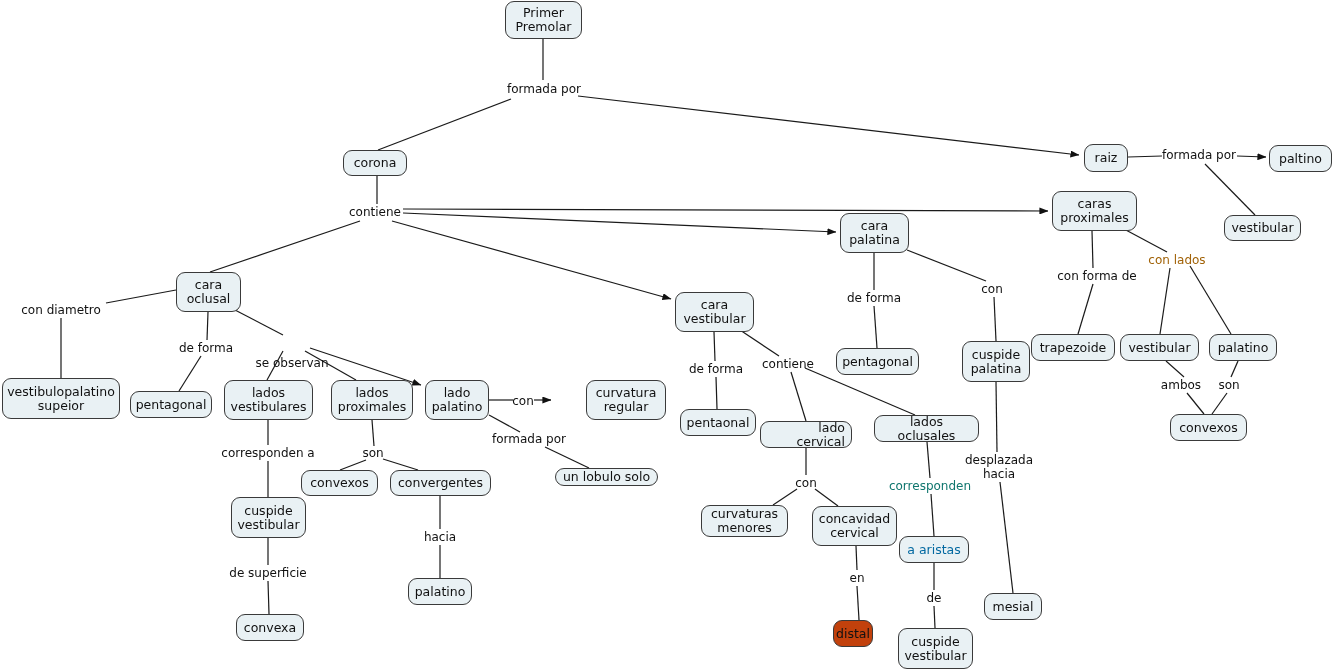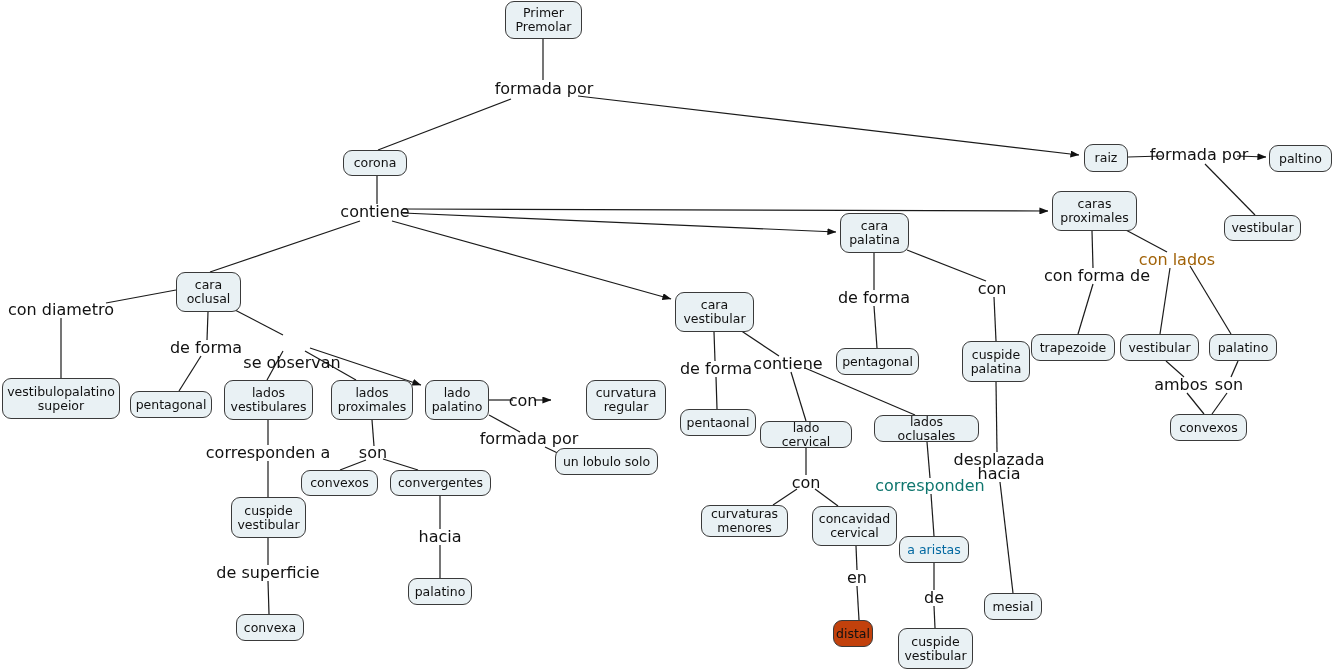--- a/index.html
+++ b/index.html
@@ -19,21 +19,21 @@
     color:#111111;
     font-size:12.5px;
     line-height:14px;
     padding:2px 6px;
     white-space:pre-line;
     box-shadow:0 0 0 0 rgba(0,0,0,0);
   }
   .linklabel{
     position:absolute;
     color:#111111;
-    font-size:16px;
+    font-size:12px;
     line-height:14px;
     text-align:center;
     white-space:pre-line;
     transform:translate(-50%,-50%);
   }
 </style>
 </head>
 <body>
 
 <div id="canvas">
@@ -128,27 +128,27 @@
       <div class="node" style="left: 224px; top: 380px; width: 89px; height: 40px; background: rgb(233, 241, 244); border-color: rgb(58, 58, 58); color: rgb(17, 17, 17);">lados
 vestibulares</div>
       <div class="node" style="left: 331px; top: 380px; width: 82px; height: 40px; background: rgb(233, 241, 244); border-color: rgb(58, 58, 58); color: rgb(17, 17, 17);">lados
 proximales</div>
       <div class="node" style="left: 425px; top: 380px; width: 64px; height: 40px; background: rgb(233, 241, 244); border-color: rgb(58, 58, 58); color: rgb(17, 17, 17);">lado
 palatino</div>
       <div class="node" style="left: 554px; top: 380px; width: 80px; height: 40px; background: rgb(233, 241, 244); border-color: rgb(58, 58, 58); color: rgb(17, 17, 17); margin-left: 32px;">curvatura
 regular</div>
       <div class="node" style="left: 301px; top: 470px; width: 77px; height: 26px; background: rgb(233, 241, 244); border-color: rgb(58, 58, 58); color: rgb(17, 17, 17);">convexos</div>
       <div class="node" style="left: 390px; top: 470px; width: 101px; height: 26px; background: rgb(233, 241, 244); border-color: rgb(58, 58, 58); color: rgb(17, 17, 17);">convergentes</div>
-      <div class="node" style="left: 555px; top: 448px; width: 103px; height: 27px; background: rgb(233, 241, 244); border-color: rgb(58, 58, 58); color: rgb(17, 17, 17);">un lobulo solo</div>
+      <div class="node" style="left: 555px; top: 468px; width: 103px; height: 18px; background: rgb(233, 241, 244); border-color: rgb(58, 58, 58); color: rgb(17, 17, 17);">un lobulo solo</div>
       <div class="node" style="left: 231px; top: 497px; width: 75px; height: 41px; background: rgb(233, 241, 244); border-color: rgb(58, 58, 58); color: rgb(17, 17, 17);">cuspide
 vestibular</div>
       <div class="node" style="left: 408px; top: 578px; width: 64px; height: 27px; background: rgb(233, 241, 244); border-color: rgb(58, 58, 58); color: rgb(17, 17, 17);">palatino</div>
       <div class="node" style="left: 236px; top: 614px; width: 68px; height: 27px; background: rgb(233, 241, 244); border-color: rgb(58, 58, 58); color: rgb(17, 17, 17);">convexa</div>
       <div class="node" style="left: 680px; top: 409px; width: 76px; height: 27px; background: rgb(233, 241, 244); border-color: rgb(58, 58, 58); color: rgb(17, 17, 17);">pentaonal</div>
-      <div class="node" style="left: 760px; top: 421px; width: 92px; height: 27px; background: rgb(233, 241, 244); border-color: rgb(58, 58, 58); color: rgb(17, 17, 17);">lado cervical</div>
+      <div class="node" style="left: 760px; top: 421px; width: 92px; height: 27px; background: rgb(233, 241, 244); border-color: rgb(58, 58, 58); color: rgb(17, 17, 17); text-align: right;">lado cervical</div>
       <div class="node" style="left: 874px; top: 415px; width: 105px; height: 27px; background: rgb(233, 241, 244); border-color: rgb(58, 58, 58); color: rgb(17, 17, 17);">lados oclusales</div>
       <div class="node" style="left: 701px; top: 505px; width: 87px; height: 32px; background: rgb(233, 241, 244); border-color: rgb(58, 58, 58); color: rgb(17, 17, 17);">curvaturas
 menores</div>
       <div class="node" style="left: 812px; top: 506px; width: 85px; height: 40px; background: rgb(233, 241, 244); border-color: rgb(58, 58, 58); color: rgb(17, 17, 17);">concavidad
 cervical</div>
       <div class="node" style="left: 899px; top: 536px; width: 70px; height: 27px; background: rgb(233, 241, 244); border-color: rgb(58, 58, 58); color: #0369a1;">a aristas</div>
       <div class="node" style="left: 833px; top: 620px; width: 40px; height: 27px; background: #c2410c; border-color: rgb(58, 58, 58); color: rgb(17, 17, 17);">distal</div>
       <div class="node" style="left: 898px; top: 628px; width: 75px; height: 41px; background: rgb(233, 241, 244); border-color: rgb(58, 58, 58); color: rgb(17, 17, 17);">cuspide
 vestibular</div>
       <div class="node" style="left: 836px; top: 348px; width: 83px; height: 27px; background: rgb(233, 241, 244); border-color: rgb(58, 58, 58); color: rgb(17, 17, 17);">pentagonal</div>

